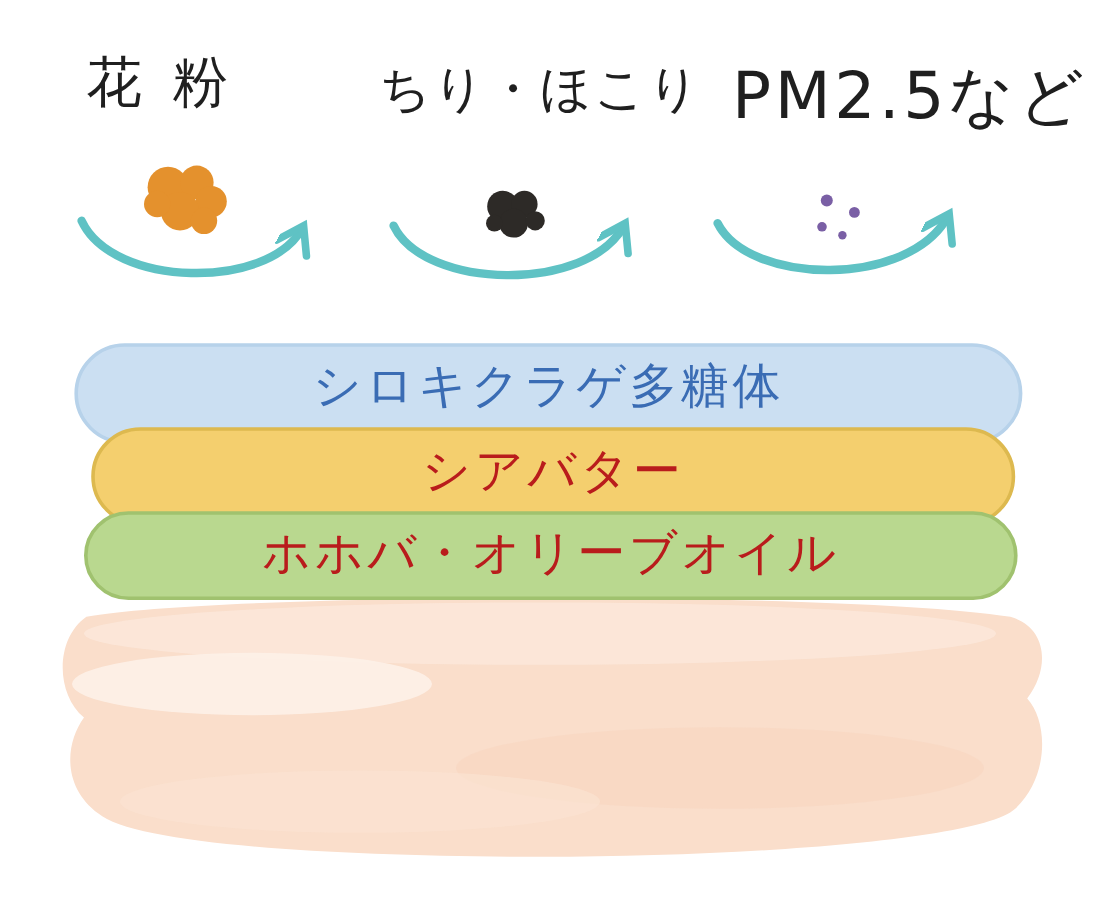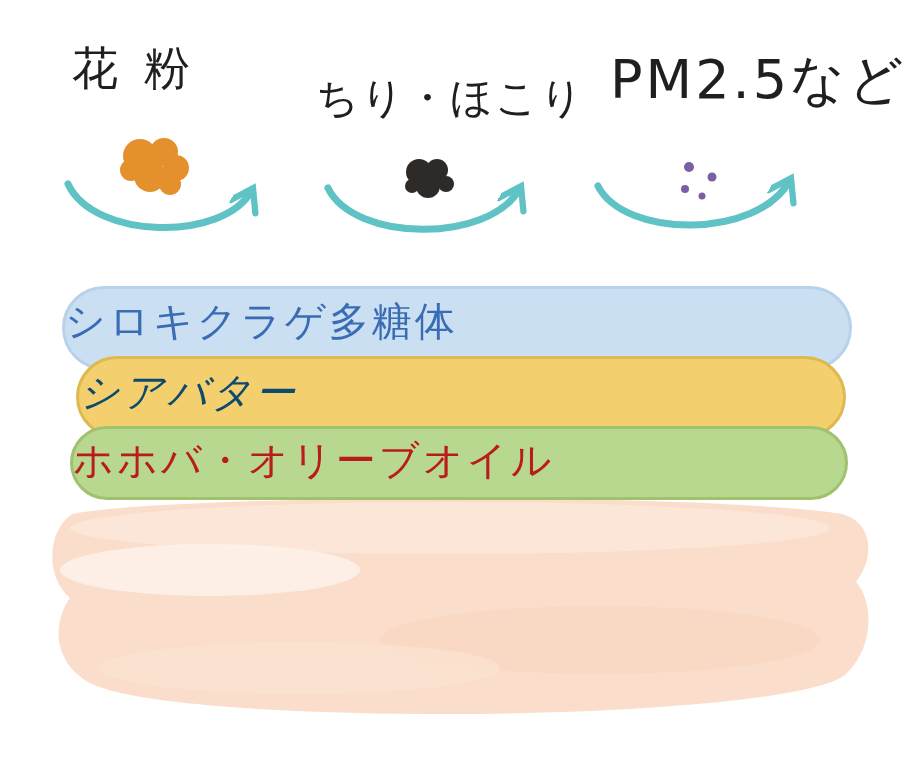--- a/index.html
+++ b/index.html
@@ -18,39 +18,40 @@
 
   
   .plabel {
     position: absolute;
     color: #1f1f1f;
     white-space: nowrap;
     font-weight: 500;
     z-index: 2;
   }
   .plabel-0 { left: 72px;  top: 38px; font-size: 46px; letter-spacing: 26px; }
-  .plabel-1 { left: 316px; top: 46px; font-size: 42px; letter-spacing: 2px; margin-top: 24px; }
+  .plabel-1 { left: 316px; top: 46px; font-size: 42px; letter-spacing: 2px; }
   .plabel-2 { left: 610px; top: 44px; font-size: 54px; letter-spacing: 3px; }
 
   .svg-overlay {
     position: absolute;
     left: 0; top: 0;
     z-index: 2;
   }
   .skin-svg {
     position: absolute;
     left: 0; top: 0;
     z-index: 0;
   }
 
   
   .layer {
     position: absolute;
     display: flex;
     align-items: center;
+    justify-content: center;
     box-sizing: border-box;
   }
   .layer-label {
     font-size: 40px;
     letter-spacing: 3px;
     font-weight: 500;
     white-space: nowrap;
   }
   .layer-0 {
     left: 62px; top: 286px; width: 790px; height: 84px;
@@ -60,21 +61,21 @@
     z-index: 3;
   }
   .layer-0 .layer-label { color: #3a6cb4; padding-bottom: 14px; }
   .layer-1 {
     left: 76px; top: 356px; width: 770px; height: 82px;
     background: #f4cf6e;
     border: 3px solid #ddb94f;
     border-radius: 42px;
     z-index: 4;
   }
-  .layer-1 .layer-label { color: #0c4a6e; padding-bottom: 10px; font-style: italic; }
+  .layer-1 .layer-label { color: #b91c1c; padding-bottom: 10px; }
   .layer-2 {
     left: 70px; top: 426px; width: 778px; height: 74px;
     background: #b9d88f;
     border: 3px solid #a0c26f;
     border-radius: 38px;
     z-index: 5;
   }
   .layer-2 .layer-label { color: #b91c1c; padding-bottom: 6px; }
 </style>
 </head>

